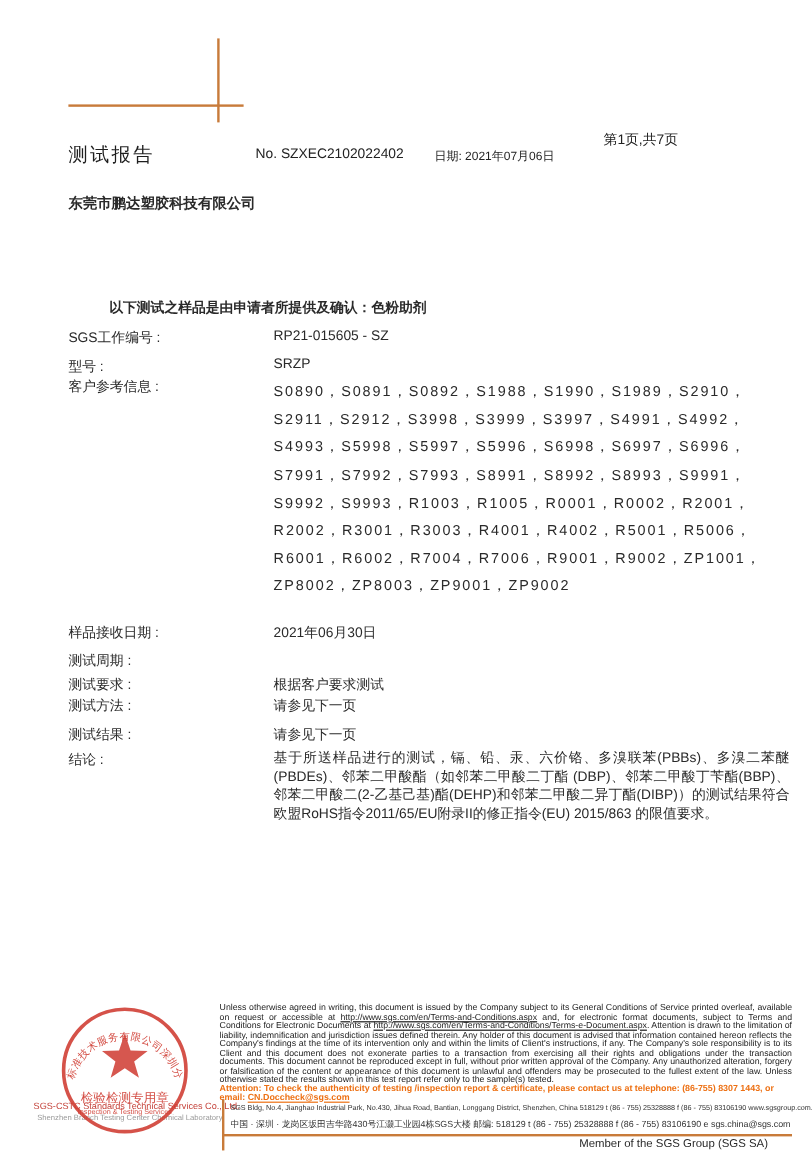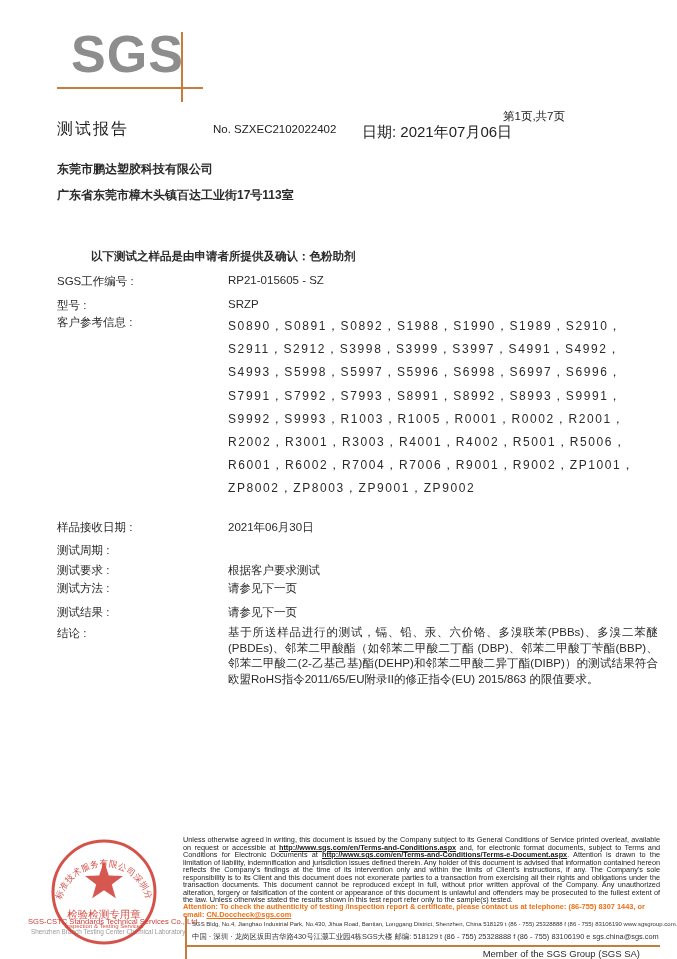--- a/index.html
+++ b/index.html
@@ -7,61 +7,59 @@
     position:relative;width:677px;height:959px;background:#fff;overflow:hidden;
     font-family:"Liberation Sans","DejaVu Sans",sans-serif;color:#222;
   }
   .abs{position:absolute;}
   
   .logo-text{left:71px;top:28px;font-size:52px;font-weight:bold;color:#8d8d8d;letter-spacing:1px;line-height:1;}
   .logo-underline{left:57px;top:87px;width:146px;height:2px;background:#c87b3a;}
   .logo-vline{left:181px;top:32px;width:2px;height:70px;background:#c87b3a;}
   .report-title{left:57px;top:119px;font-size:16px;font-weight:normal;color:#1e1e1e;letter-spacing:2px;}
   .report-no{left:213px;top:123px;font-size:11.5px;}
-  .report-date{left:362px;top:123px;font-size:15px;}
+  .report-date{left:362px;top:123px;font-size:10px;}
   .report-page{left:503px;top:109px;font-size:11.5px;}
   
   .company{left:57px;top:161px;font-size:12px;font-weight:bold;color:#2a2a2a;}
   .address{left:57px;top:187px;font-size:12px;font-weight:bold;color:#2a2a2a;}
   .statement{left:57px;top:249px;font-size:11.5px;font-weight:bold;color:#2a2a2a;padding-left:34px;}
   
   .flabel{left:57px;font-size:11.5px;color:#2a2a2a;}
   .fvalue{left:228px;font-size:11.5px;color:#2a2a2a;}
   .codes{left:228px;top:315px;font-size:12px;line-height:23.2px;letter-spacing:1.6px;color:#2a2a2a;}
   .conclusion{left:228px;top:625px;width:430px;font-size:11.5px;line-height:15.6px;color:#2a2a2a;text-align:justify;}
   
   .legal{left:183px;top:836px;width:477px;font-size:7.3px;line-height:7.5px;color:#1c1c1c;text-align:justify;}
-  .legal .lnk{text-decoration:underline;font-weight:bold;}
+  .legal .lnk{text-decoration:underline;}
   .attention{left:183px;top:903px;width:477px;font-size:7.4px;line-height:7.8px;color:#ed7013;font-weight:bold;}
   .attention .lnk{text-decoration:underline;}
   .addr-vline{left:185px;top:916px;width:1.5px;height:43px;background:#c87b3a;}
   .addr1{left:192px;top:921px;width:468px;font-size:6px;color:#333;white-space:nowrap;}
   .addr2{left:192px;top:932px;width:468px;font-size:7.4px;color:#333;white-space:nowrap;}
   .footer-hline{left:185px;top:945px;width:475px;height:1.5px;background:#c87b3a;}
   .member{left:390px;top:948px;width:250px;font-size:9.5px;color:#2a2a2a;text-align:right;}
   .stamp-co{left:28px;top:917px;font-size:7.6px;color:#c4423a;white-space:nowrap;}
   .stamp-branch{left:31px;top:928px;font-size:6.4px;color:#9a9a9a;white-space:nowrap;}
   .stamp-svg{left:36px;top:834px;z-index:3;}
 </style>
 </head>
 <body>
 
 <div class="page">
 
-  <div class="abs logo-text">SGS</div>
   <div class="abs logo-underline"></div>
   <div class="abs logo-vline"></div>
 
   <div class="abs report-title">测试报告</div>
   <div class="abs report-no">No. SZXEC2102022402</div>
   <div class="abs report-date">日期: 2021年07月06日</div>
   <div class="abs report-page">第1页,共7页</div>
 
   <div class="abs company">东莞市鹏达塑胶科技有限公司</div>
-  <div class="abs address">广东省东莞市樟木头镇百达工业街17号113室</div>
 
   <div class="abs statement">以下测试之样品是由申请者所提供及确认：色粉助剂</div>
 
   <div class="abs flabel" style="top:274px">SGS工作编号 :</div>
   <div class="abs fvalue" style="top:274px">RP21-015605 - SZ</div>
 
   <div class="abs flabel" style="top:298px">型号 :</div>
   <div class="abs fvalue" style="top:298px">SRZP</div>
 
   <div class="abs flabel" style="top:315px">客户参考信息 :</div>

